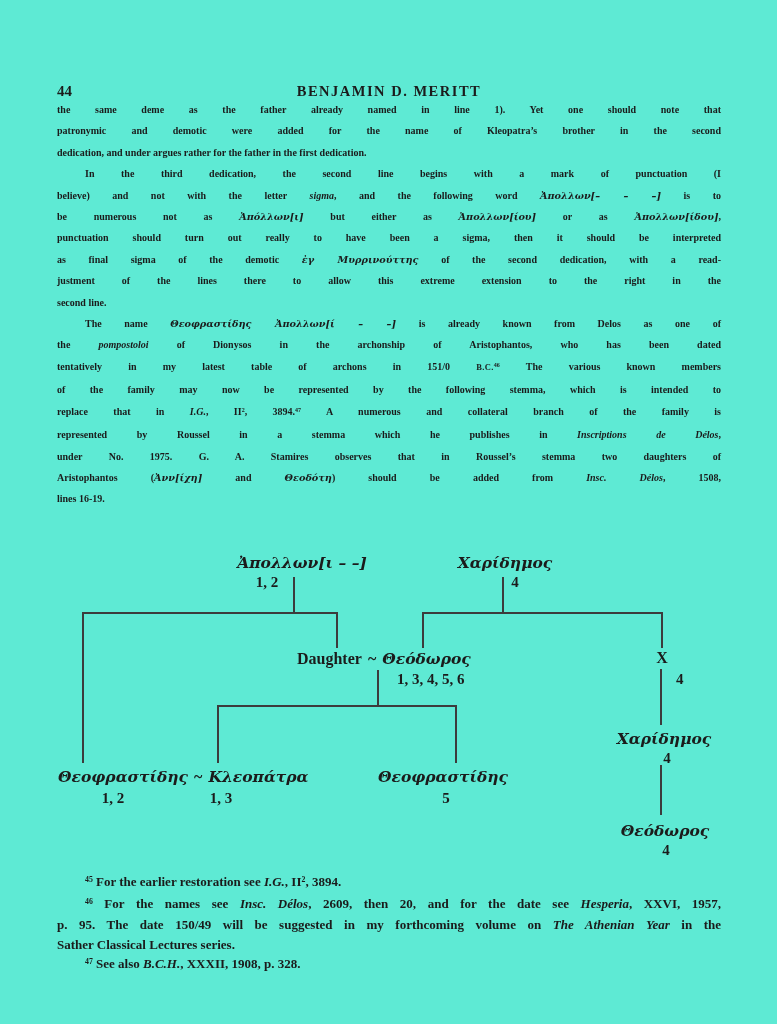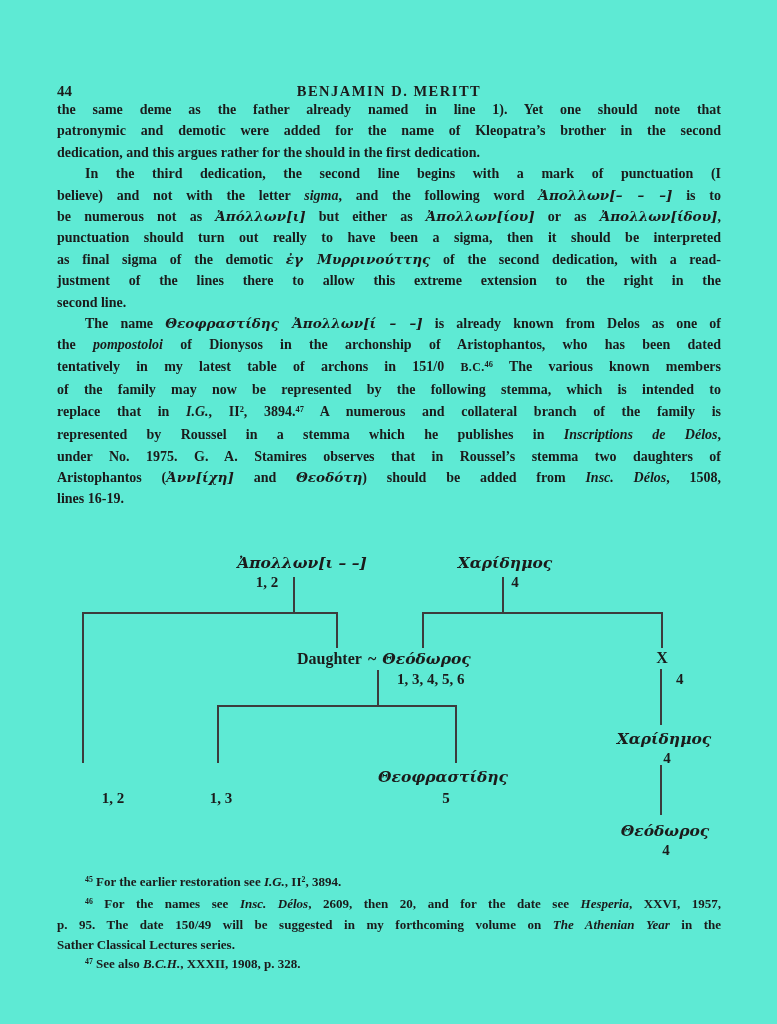--- a/index.html
+++ b/index.html
@@ -7,21 +7,21 @@
     position:relative;width:777px;height:1024px;background:#5eead4;
     font-family:"Liberation Serif","DejaVu Serif",serif;color:#1b1b1b;
     overflow:hidden;margin:0 auto;font-weight:bold;
   }
   
   .hdr{position:absolute;top:83px;left:57px;width:664px;height:20px;}
   .pageno{position:absolute;left:0;top:0;font-size:15px;}
   .rtitle{position:absolute;left:0;right:0;text-align:center;font-size:14.5px;letter-spacing:1.5px;}
   
   .bodytext{position:absolute;left:57px;top:99px;width:664px;}
-  .ln{line-height:21.4px;font-size:14px;text-align:justify;text-align-last:justify;}
+  .ln{line-height:21.4px;font-size:10px;text-align:justify;text-align-last:justify;}
   .ln.ll{text-align:left;text-align-last:left;}
   .ln.ind{text-indent:28px;}
   .i{font-style:italic;}
   .g{font-style:italic;font-family:"DejaVu Serif",serif;font-size:0.97em;}
   .sup{font-size:0.6em;position:relative;top:-0.5em;}
   .sc{font-size:0.85em;letter-spacing:0.4px;}
   
   .footnotes{position:absolute;left:57px;top:872px;width:664px;}
   .footnotes .ln{font-size:13px;line-height:19.6px;}
   .footnotes .ln.ind{text-indent:28px;}
@@ -42,21 +42,21 @@
 
   <div class="hdr">
     <span class="pageno">44</span>
     <div class="rtitle">BENJAMIN D. MERITT</div>
   </div>
 
   <div class="bodytext">
     <div>
         <div class="ln jl"><span>the same deme as the father already named in line 1).  Yet one should note that</span></div>
         <div class="ln jl"><span>patronymic and demotic were added for the name of Kleopatra’s brother in the second</span></div>
-        <div class="ln ll"><span>dedication, and this argues rather for the should in the first dedication.</span></div>
+        <div class="ln ll"><span>dedication, and under argues rather for the father in the first dedication.</span></div>
       </div>
     <div>
         <div class="ln jl ind"><span>In the third dedication, the second line begins with a mark of punctuation (I</span></div>
         <div class="ln jl"><span>believe) and not with the letter </span><span class="i">sigma</span><span>, and the following word </span><span class="g">Ἀπολλων[– – –]</span><span> is to</span></div>
         <div class="ln jl"><span>be numerous not as </span><span class="g">Ἀπόλλων[ι]</span><span> but either as </span><span class="g">Ἀπολλων[ίου]</span><span> or as </span><span class="g">Ἀπολλων[ίδου]</span><span>,</span></div>
         <div class="ln jl"><span>punctuation should turn out really to have been a sigma, then it should be interpreted</span></div>
         <div class="ln jl"><span>as final sigma of the demotic </span><span class="g">ἐγ Μυρρινούττης</span><span> of the second dedication, with a read-</span></div>
         <div class="ln jl"><span>justment of the lines there to allow this extreme extension to the right in the</span></div>
         <div class="ln ll"><span>second line.</span></div>
       </div>
@@ -97,20 +97,23 @@
     <div class="nd c refs" style="left:515px;top:29px">4</div>
 
     <div class="nd" style="left:297px;top:104px">
       <span class="r">Daughter</span><span class="tilde">~</span><span class="g">Θεόδωρος</span>
     </div>
     <div class="nd refs" style="left:397px;top:126px">1, 3, 4, 5, 6</div>
 
     <div class="nd c" style="left:662px;top:104px">X</div>
     <div class="nd refs" style="left:676px;top:126px">4</div>
 
+    <div class="nd" style="left:58px;top:222px">
+      <span class="g">Θεοφραστίδης</span><span class="tilde">~</span><span class="g">Κλεοπάτρα</span>
+    </div>
     <div class="nd c refs" style="left:113px;top:245px">1, 2</div>
     <div class="nd c refs" style="left:221px;top:245px">1, 3</div>
 
     <div class="nd g c" style="left:443px;top:222px">Θεοφραστίδης</div>
     <div class="nd c refs" style="left:446px;top:245px">5</div>
 
     <div class="nd g c" style="left:664px;top:184px">Χαρίδημος</div>
     <div class="nd c refs" style="left:667px;top:205px">4</div>
 
     <div class="nd g c" style="left:665px;top:276px">Θεόδωρος</div>

